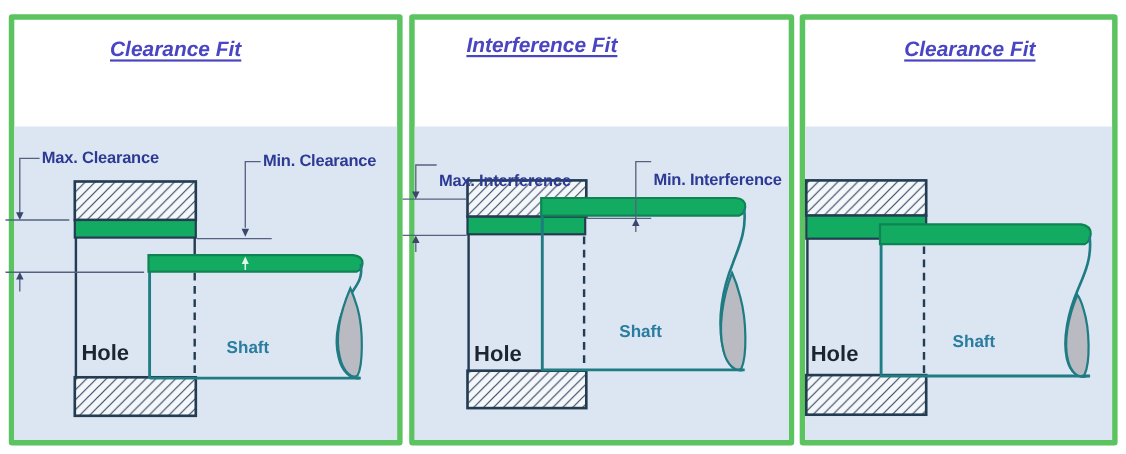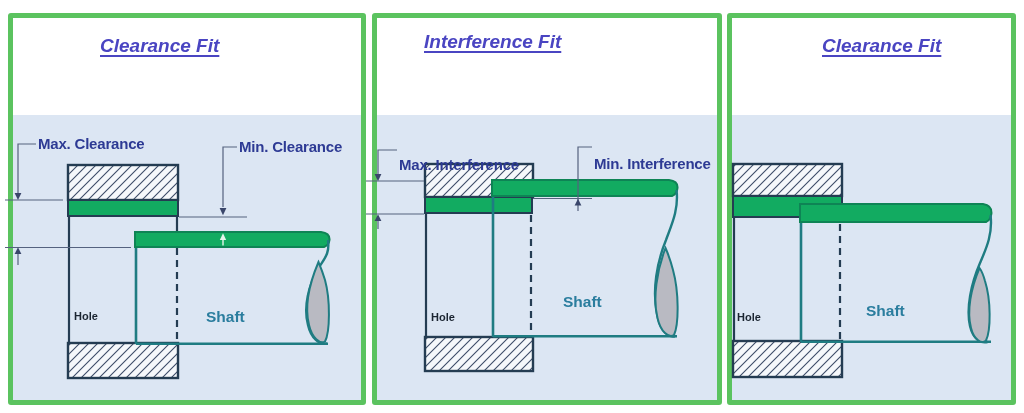--- a/index.html
+++ b/index.html
@@ -19,21 +19,21 @@
   .title{
     position:absolute;font-size:19px;font-weight:700;font-style:italic;
     color:#4a45c2;text-decoration:underline;text-decoration-thickness:2px;
     text-underline-offset:3px;white-space:nowrap;
   }
   .dim-label{
     position:absolute;font-size:15px;font-weight:700;color:#2d3a94;
     letter-spacing:-0.2px;white-space:nowrap;
   }
   .hole-label{
-    position:absolute;font-size:11px;font-weight:700;color:#1b2531;white-space:nowrap;
+    position:absolute;font-size:20px;font-weight:700;color:#1b2531;white-space:nowrap;
   }
   .shaft-label{
     position:absolute;font-size:15.5px;font-weight:700;color:#2a7d9e;white-space:nowrap;
   }
 </style>
 </head>
 <body>
 
 <div class="page">
 

